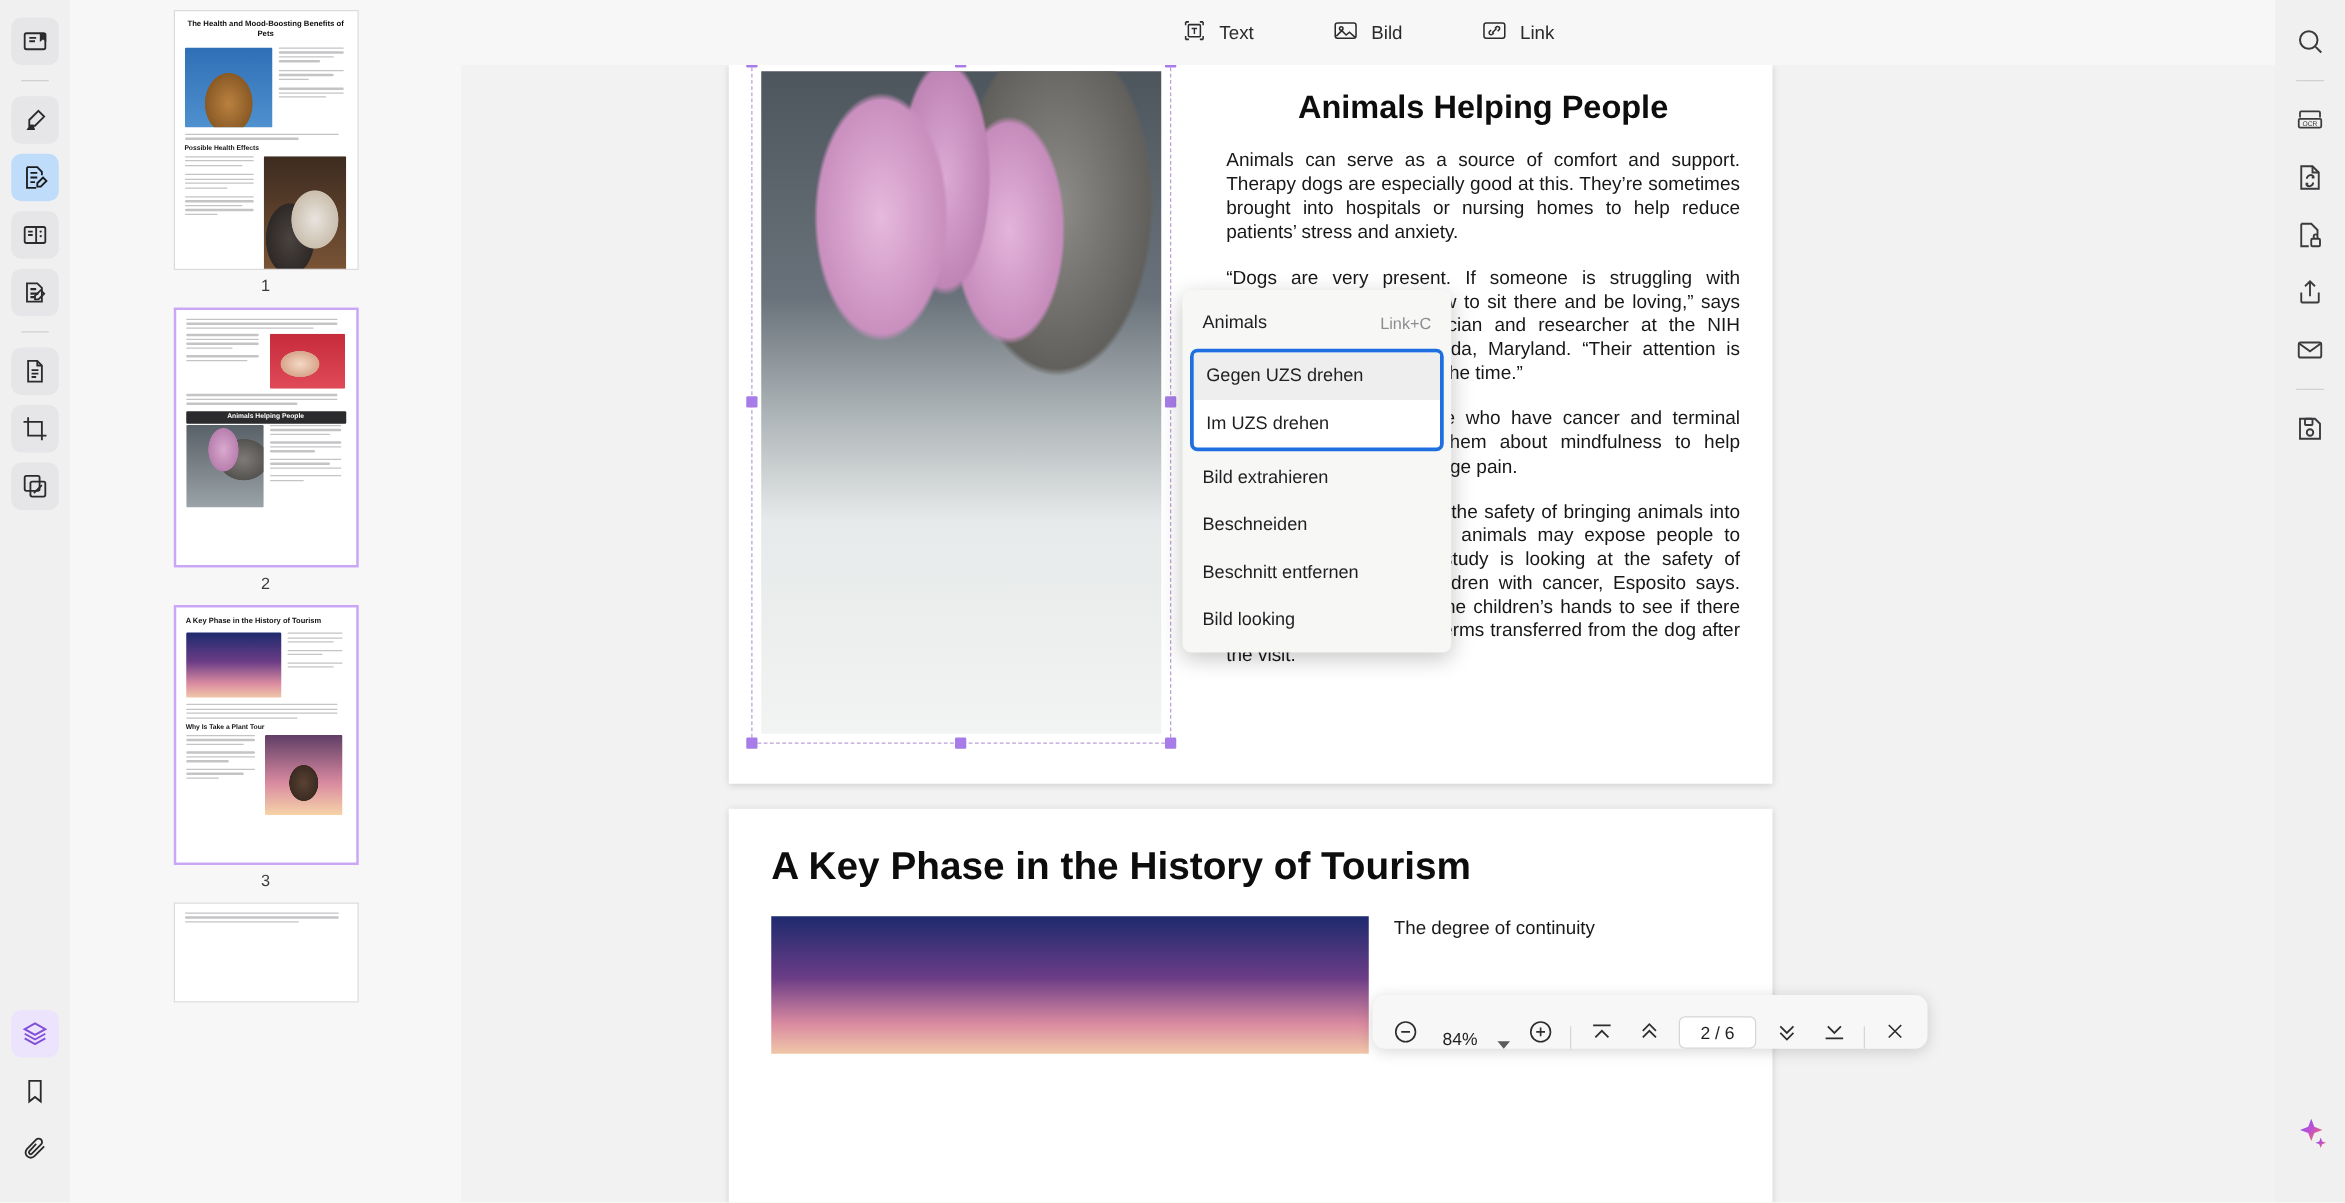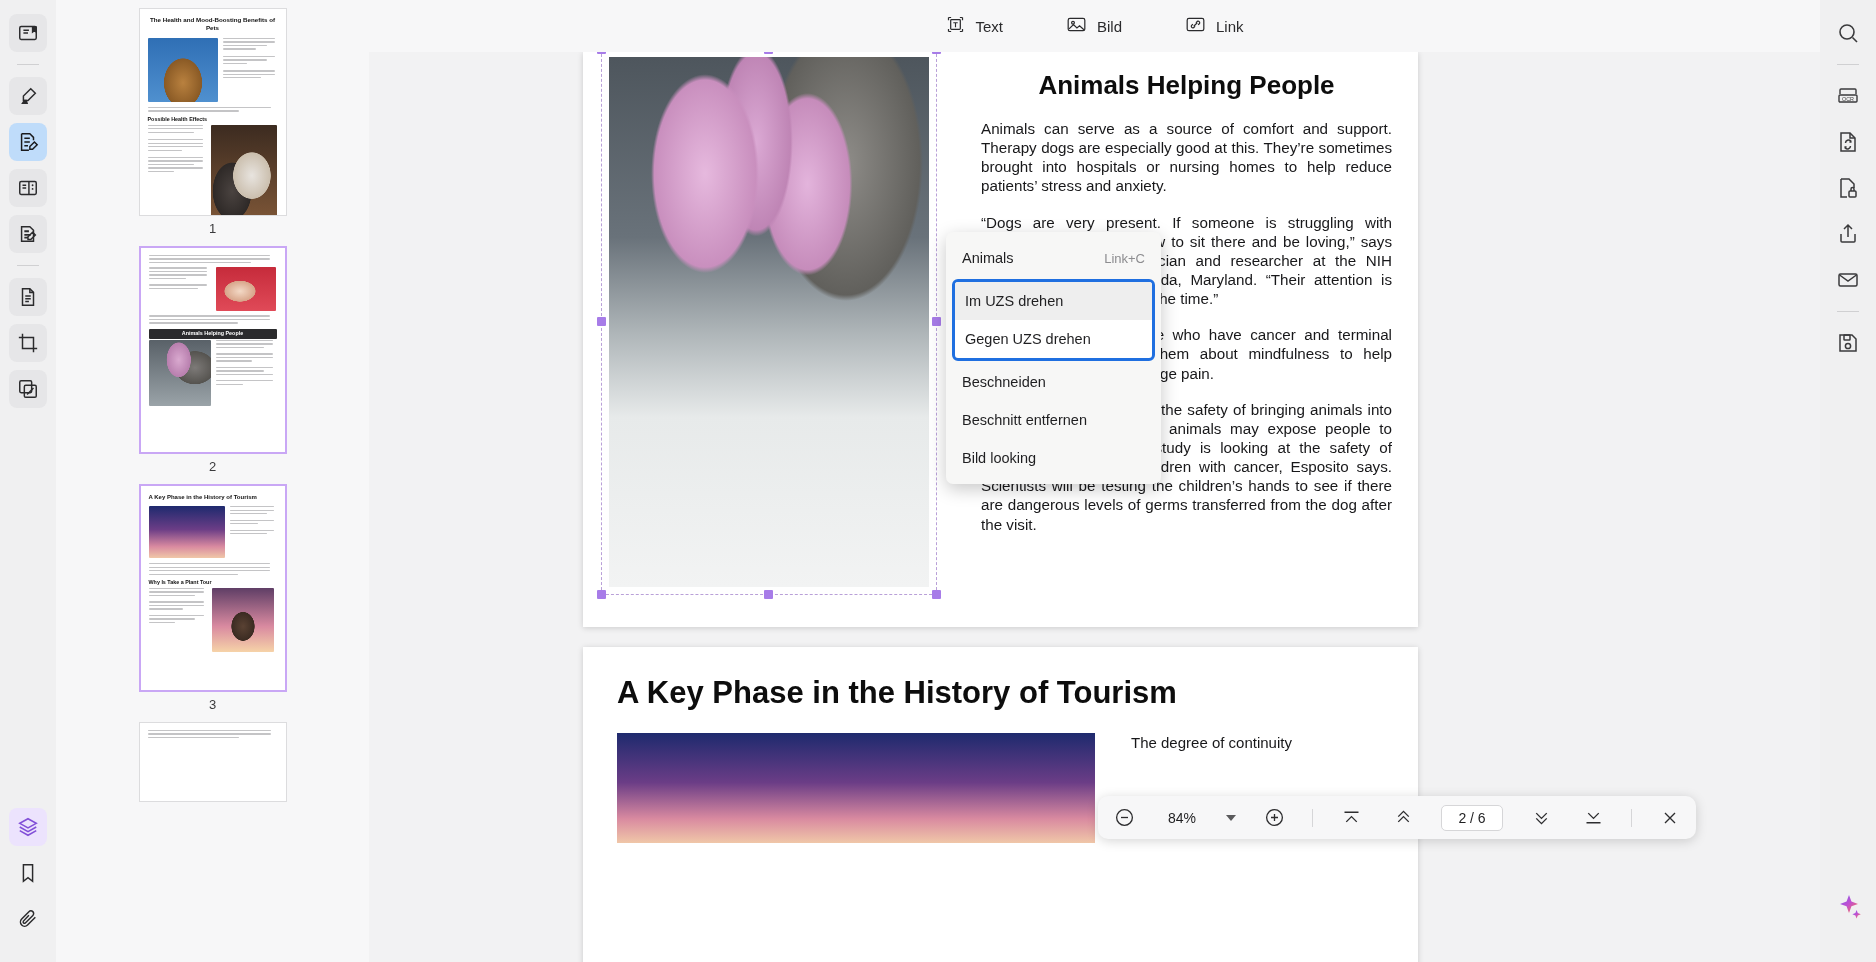--- a/index.html
+++ b/index.html
@@ -209,22 +209,22 @@
   .ctx-group .ctx-item:first-child { background: #eeeeee; }
 
   
   .bottom-bar {
     position: absolute;
     left: 729px; top: 744px;
     height: 43px;
     background: #f7f7f8;
     border-radius: 10px;
     box-shadow: 0 2px 12px rgba(0,0,0,.17);
-    display: flex; align-items: center;
-    padding: 0 12px; gap: 24px;
+    display: flex; align-items: flex-end;
+    padding: 0 12px; gap: 10px;
     z-index: 50;
   }
   .bb-btn {
     width: 28px; height: 28px; border-radius: 5px;
     display: flex; align-items: center; justify-content: center;
     cursor: pointer; color: #2d2d2f;
   }
   .zoom-val {
     font-size: 14px; color: #1f1f21; min-width: 40px; text-align: center;
     cursor: pointer;
@@ -242,21 +242,21 @@
     width: 0; height: 0;
     border-left: 5px solid transparent; border-right: 5px solid transparent;
     border-top: 6px solid #5a5a5c; cursor: pointer;
   }
 
   
   .p3-title {
     font-size: 31px; font-weight: bold; color: #0d0d0d;
     padding: 28px 0 0 34px;
   }
-  .p3-row { display: flex; margin-top: 22px; padding: 0 34px; gap: 36px; }
+  .p3-row { display: flex; margin-top: 22px; padding: 0 34px; gap: 20px; }
   .p3-img { width: 478px; height: 110px; }
   .p3-text { flex: 1; font-size: 15px; color: #18181a; line-height: 1.3; }
 
   
   .sparkle {
     position: absolute; right: 9px; bottom: 38px;
     width: 36px; height: 36px;
     display: flex; align-items: center; justify-content: center;
     cursor: pointer;
   }
@@ -585,27 +585,30 @@
 
       <div class="ctx-menu">
 
         <div class="ctx-item">
           <span>Animals</span>
           <span class="sc">Link+C</span>
         </div>
 
         <div class="ctx-group">
           <div class="ctx-item">
+            <span>Gegen UZS drehen</span>
+          </div>
+          <div class="ctx-item">
             <span>Im UZS drehen</span>
           </div>
-          <div class="ctx-item">
-            <span>Gegen UZS drehen</span>
-          </div>
-        </div>
-
+        </div>
+
+        <div class="ctx-item">
+          <span>Bild extrahieren</span>
+        </div>
         <div class="ctx-item">
           <span>Beschneiden</span>
         </div>
         <div class="ctx-item">
           <span>Beschnitt entfernen</span>
         </div>
         <div class="ctx-item">
           <span>Bild looking</span>
         </div>
       </div>

